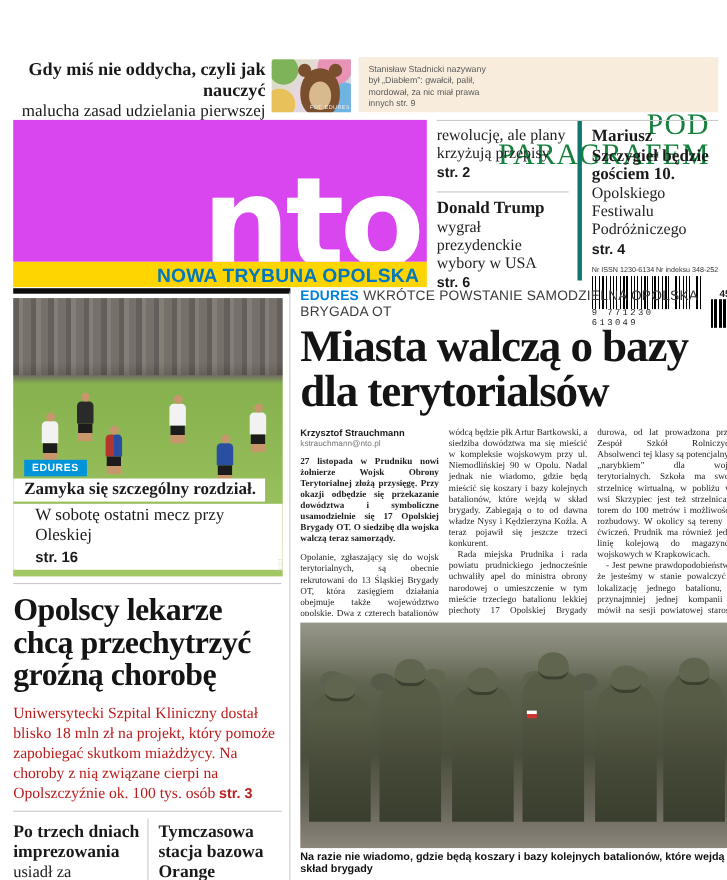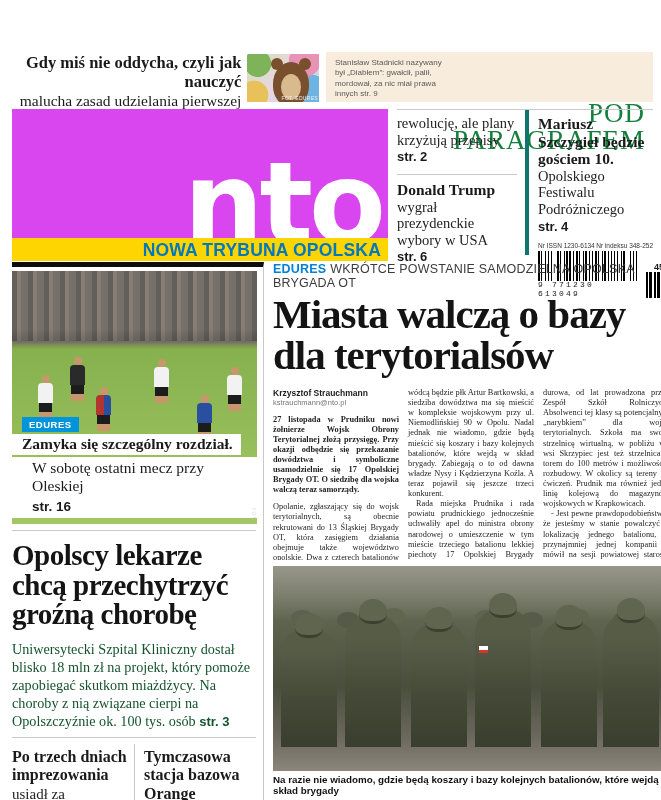--- a/index.html
+++ b/index.html
@@ -76,21 +76,21 @@
   .sport-line { display:block; margin-top:2px; }
   .sport-line span { display:inline-block; background:#fff; padding:1px 8px 2px 10px; }
   .sc-bold { font-family:"Liberation Serif", serif; font-weight:bold; font-size:15.5px; }
   .sc-rest { font-family:"Liberation Serif", serif; font-size:15.5px; }
   .sc-page { font-family:"Liberation Sans", sans-serif; font-weight:bold; font-size:13.5px; }
   .vcredit { position:absolute; right:0px; bottom:4px; writing-mode:vertical-rl; font-size:5px; color:#ddd; letter-spacing:.4px; }
 
   
   .health { padding-top:6px; }
   .health-title { font-family:"Liberation Serif", serif; font-weight:bold; font-size:29px; line-height:1.02; letter-spacing:-.5px; color:#141414; margin:4px 0 10px 0; }
-  .health-text { font-family:"Liberation Serif", serif; font-size:14.2px; line-height:1.28; color:#14532d; }
+  .health-text { font-family:"Liberation Serif", serif; font-size:14.2px; line-height:1.28; color:#b91c1c; }
   .health-page { font-family:"Liberation Sans", sans-serif; font-weight:bold; font-size:13px; }
 
   
   .bottom-teasers { display:flex; margin-top:6px; }
   .bt { width:50%; padding-top:4px; }
   .bt + .bt { border-left:1px solid #c9c9c9; padding-left:9px; }
   .bt-bold { font-family:"Liberation Serif", serif; font-weight:bold; font-size:16px; line-height:1.15; display:block; }
   .bt-rest { font-family:"Liberation Serif", serif; font-size:15px; line-height:1.2; display:block; color:#222; }
 
   

